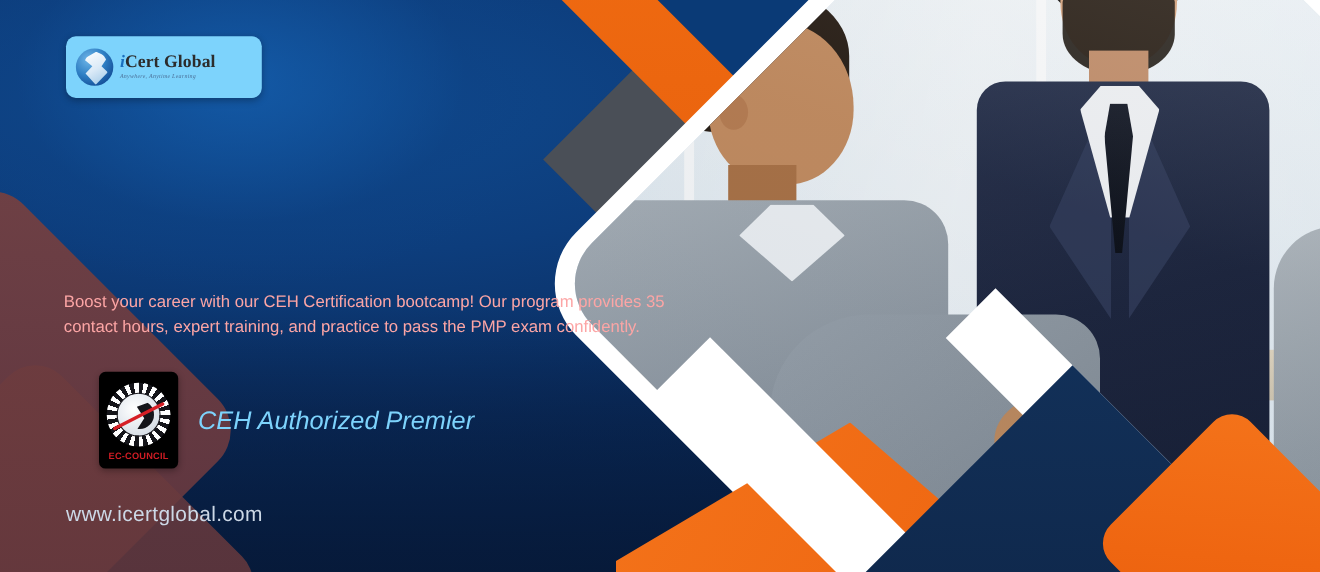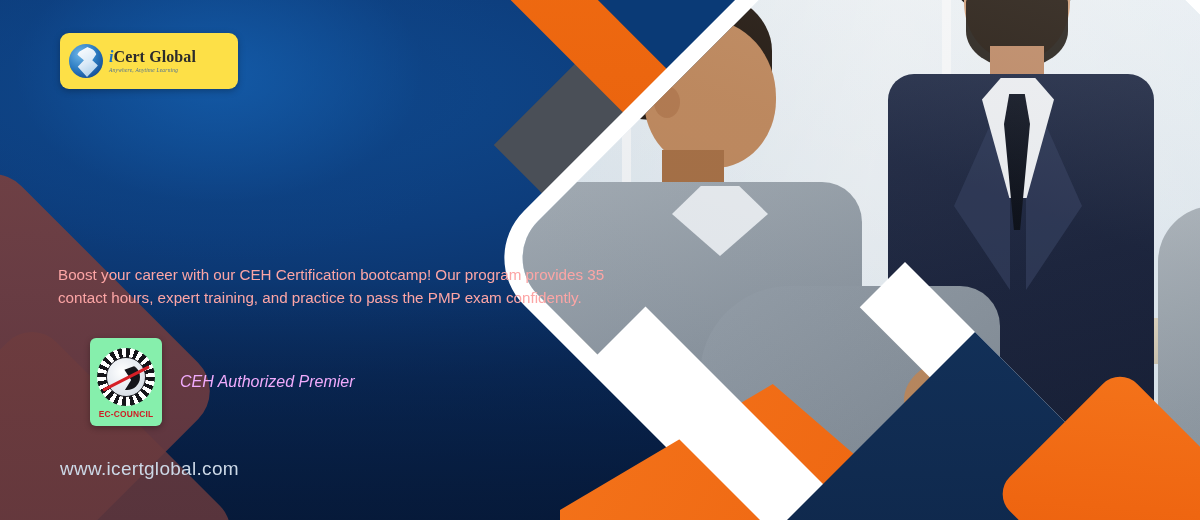--- a/index.html
+++ b/index.html
@@ -181,21 +181,21 @@
     transform:rotate(-45deg);
     transform-origin:left top;
   }
 
   
   .content { position:absolute; left:0; top:0; width:640px; height:520px; z-index:30; }
 
   .logo-card {
     position:absolute; left:60px; top:33px;
     width:178px; height:56px;
-    background:#fde047;
+    background:#7dd3fc;
     border-radius:9px;
     box-shadow:0 2px 7px rgba(0,0,0,.28);
     display:flex; align-items:center; gap:6px;
     padding:12px 9px;
   }
   .logo-mark { width:34px; height:34px; position:relative; flex:0 0 auto; }
   .logo-mark .globe {
     position:absolute; inset:0; border-radius:50%;
     background:radial-gradient(circle at 34% 30%, #6fb6e8 0%, #2f7fc4 45%, #15519a 78%, #0d3a78 100%);
   }
@@ -237,21 +237,21 @@
   .paragraph {
     position:absolute; left:58px; top:263px; width:548px;
     font-size:15.2px; line-height:1.52;
     color:#fca5a5;
     font-weight:400;
   }
 
   .partner-row { position:absolute; left:90px; top:338px; display:flex; align-items:center; gap:18px; }
   .ec-badge {
     width:72px; height:88px;
-    background:#86efac;
+    background:#000000;
     border-radius:6px;
     box-shadow:0 2px 6px rgba(0,0,0,.3);
     display:flex; flex-direction:column; align-items:center; justify-content:center;
     gap:3px; padding-top:3px;
   }
   .ec-emblem {
     width:58px; height:58px; position:relative; border-radius:50%;
     background:
       repeating-conic-gradient(#15151a 0deg 9deg, #ffffff 9deg 18deg);
   }
@@ -270,22 +270,22 @@
   .ec-slash {
     position:absolute; left:3px; top:50%; width:52px; height:2.6px;
     background:#d61f26; transform:rotate(-27deg); transform-origin:center; z-index:4;
     border-radius:2px;
   }
   .ec-word {
     font-size:8.4px; font-weight:700; letter-spacing:.2px;
     color:#cf1c24; font-family:"Liberation Sans", sans-serif;
   }
   .partner-text {
-    font-size:16px; line-height:1.32; font-style:italic; font-weight:400;
-    color:#f0abfc;
+    font-size:23px; line-height:1.32; font-style:italic; font-weight:400;
+    color:#7dd3fc;
   }
 
   .url {
     position:absolute; left:60px; top:458px;
     font-size:19px; letter-spacing:.3px;
     color:#ccd8e6; font-weight:400;
   }
 </style>
 </head>
 <body>

